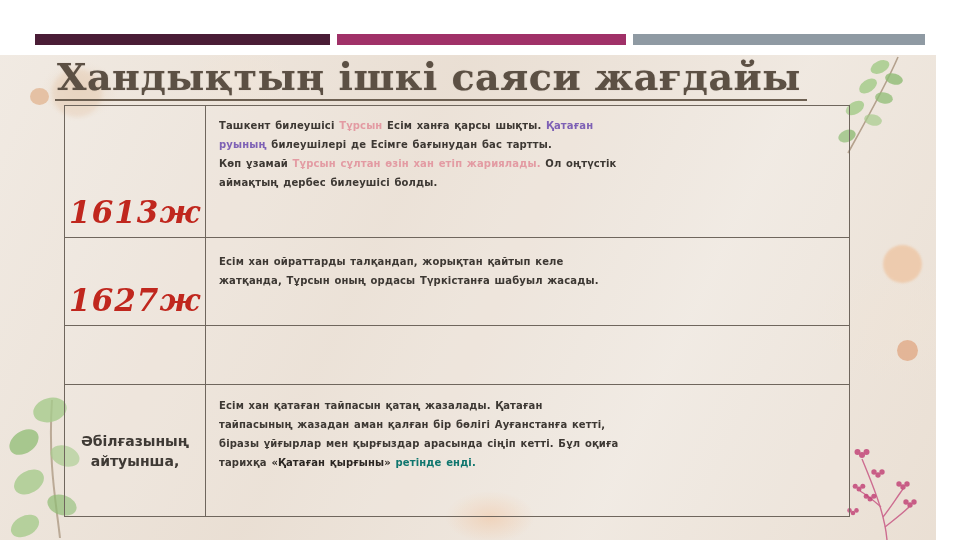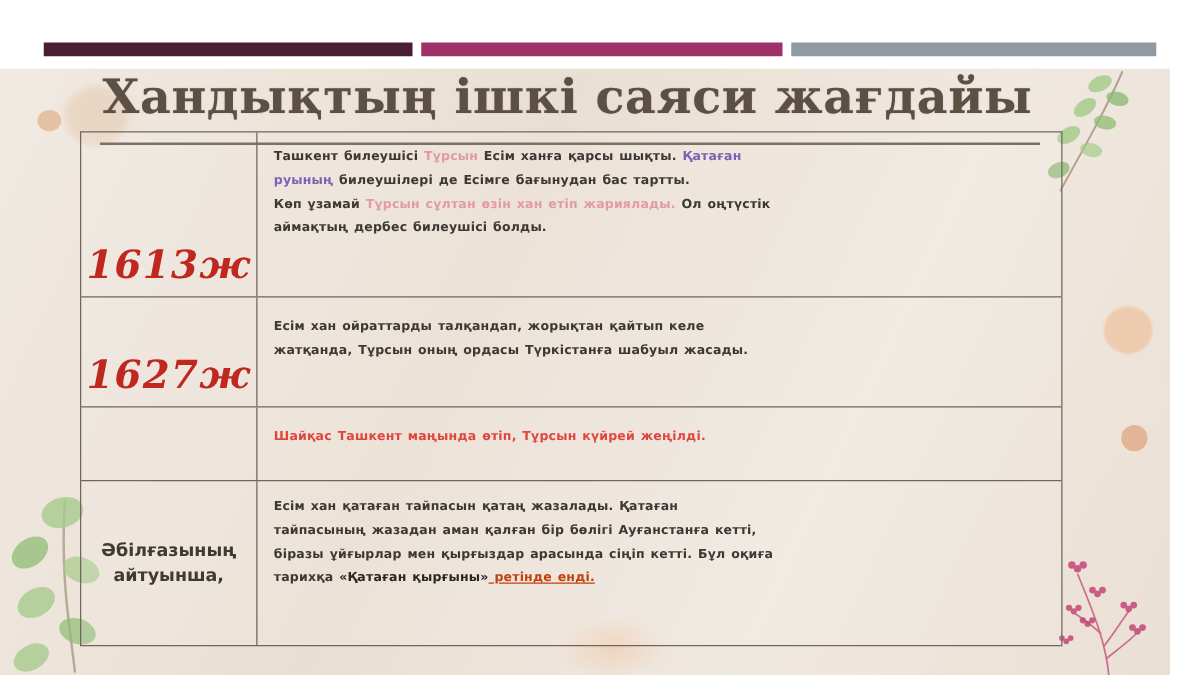--- a/index.html
+++ b/index.html
@@ -33,24 +33,24 @@
   .dot-right-big{left:883px;top:245px;width:39px;height:38px;background:#eec6a4;opacity:.8;filter:blur(1px);}
   .dot-right-small{left:897px;top:340px;width:21px;height:21px;background:#e2ae8c;opacity:.85;filter:blur(.6px);}
 
   .deco{position:absolute;z-index:1;}
   .deco-branch{left:838px;top:55px;}
   .deco-plant{left:2px;top:392px;}
   .deco-flowers{left:845px;top:447px;}
 
   
   .title{
-    position:absolute;left:80px;top:56px;z-index:2;
+    position:absolute;left:55px;top:56px;z-index:2;
     font-family:"DejaVu Serif","Liberation Serif",serif;
     font-weight:bold;font-size:38px;line-height:1.12;color:#5c5044;
-    letter-spacing:.5px;padding:0 6px 15px 2px;
+    letter-spacing:.5px;padding:0 6px 0 2px;
     border-bottom:2px solid #6d6052;
     text-shadow:0 0 1px rgba(92,80,68,.35);
   }
 
   
   .table{
     position:absolute;left:64px;top:105px;width:786px;z-index:2;
     border:1px solid #6f665d;box-sizing:border-box;
     background:rgba(255,255,255,.10);
   }
@@ -176,21 +176,20 @@
     <div class="trow trow-1">
       <div class="tlabel year" style="color: rgb(192, 39, 30);">
         <span>1627ж</span>
       </div>
       <div class="tcontent"><span style="color: rgb(61, 56, 51);">Есім хан ойраттарды талқандап, жорықтан қайтып келе<br>жатқанда, Тұрсын оның ордасы Түркістанға шабуыл жасады.</span></div>
     </div>
     <div class="trow trow-2">
       <div class="tlabel empty">
         <span></span>
       </div>
-      <div class="tcontent"><span style="color: rgb(224, 70, 62);">Шайқас Ташкент маңында өтіп, Тұрсын күйрей жеңілді.</span></div>
     </div>
     <div class="trow trow-3">
       <div class="tlabel note">
         <span>Әбілғазының<br>айтуынша,</span>
       </div>
-      <div class="tcontent"><span style="color: rgb(61, 56, 51); text-align: right;">Есім хан қатаған тайпасын қатаң жазалады. Қатаған<br>тайпасының жазадан аман қалған бір бөлігі Ауғанстанға кетті,<br>біразы ұйғырлар мен қырғыздар арасында сіңіп кетті. Бұл оқиға<br>тарихқа </span><span style="color: rgb(43, 38, 34);">«Қатаған қырғыны»</span><span style="color: #c2410c; text-decoration: underline;"> ретінде енді.</span></div>
+      <div class="tcontent"><span style="color: rgb(61, 56, 51); text-align: right;">Есім хан қатаған тайпасын қатаң жазалады. Қатаған<br>тайпасының жазадан аман қалған бір бөлігі Ауғанстанға кетті,<br>біразы ұйғырлар мен қырғыздар арасында сіңіп кетті. Бұл оқиға<br>тарихқа </span><span style="color: rgb(43, 38, 34);">«Қатаған қырғыны»</span><span style="color: #0f766e;"> ретінде енді.</span></div>
     </div>
   </div>
 
 </body></html>

